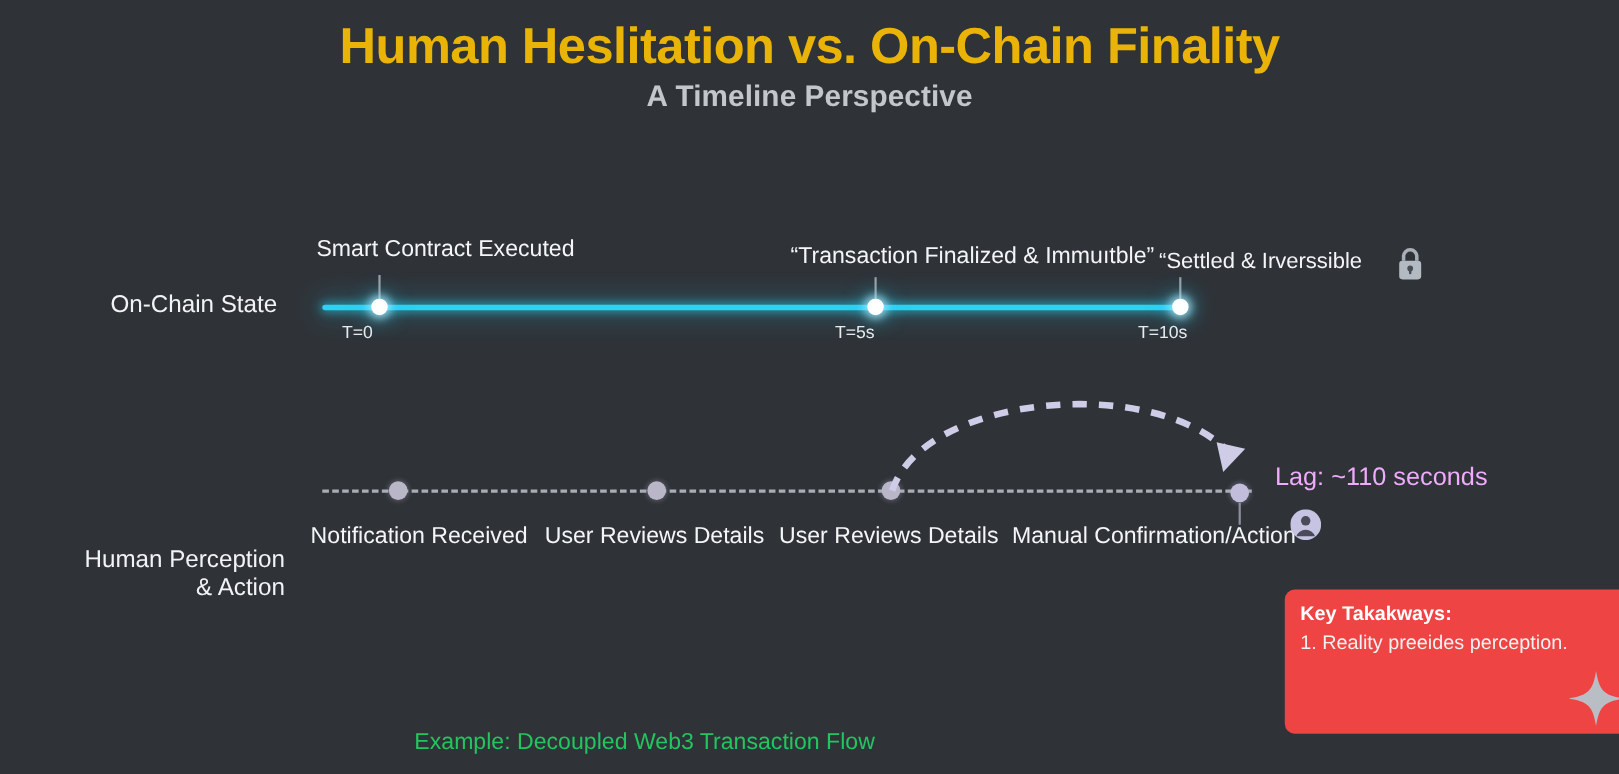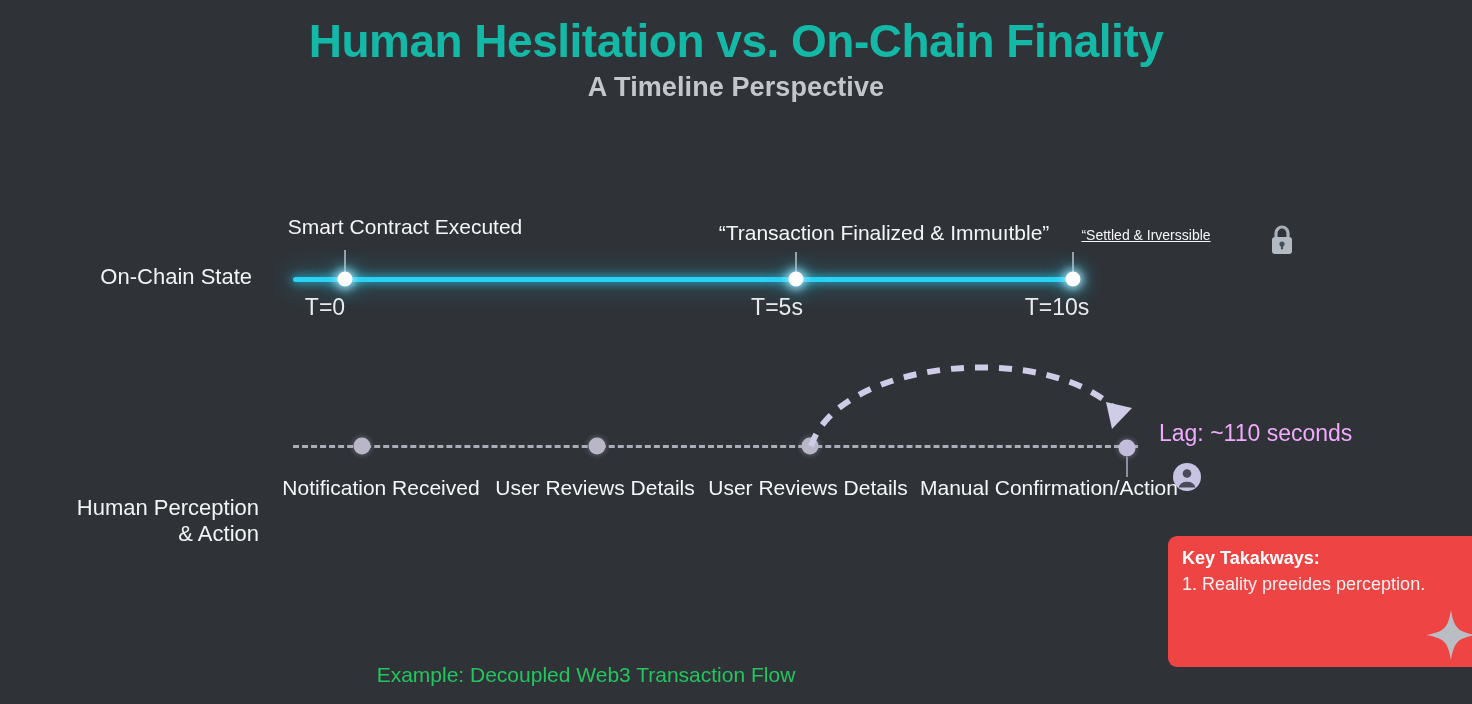--- a/index.html
+++ b/index.html
@@ -21,21 +21,21 @@
   
   #header {
     position: absolute;
     top: 14px; left: 0; width: 1472px;
     text-align: center;
   }
   #title {
     font-size: 46px;
     font-weight: bold;
     letter-spacing: -0.5px;
-    color: #14b8a6;
+    color: #eab308;
     line-height: 1.18;
     text-align: center;
   }
   #subtitle {
     margin-top: 4px;
     font-size: 27px;
     font-weight: 700;
     color: #c3c7cc;
     letter-spacing: 0.1px;
   }
@@ -90,34 +90,34 @@
 
   .tick {
     position: absolute;
     width: 2px;
     background: #9aa0a8;
     transform: translateX(-50%);
   }
 
   .tick-label {
     position: absolute;
-    font-size: 23px;
+    font-size: 16px;
     color: #e8eaed;
     transform: translateX(-50%);
     white-space: nowrap;
   }
 
   .node-caption {
     position: absolute;
     font-size: 21px;
     color: #f4f5f7;
     transform: translateX(-50%);
     white-space: nowrap;
   }
-  .node-caption.ltr-small { font-size: 14px; text-decoration: underline; }
+  .node-caption.ltr-small { font-size: 20px; }
 
   
   #human-line {
     position: absolute;
     left: 293px; top: 445px;
     width: 845px; height: 0;
     border-top: 3px dashed #a9adb5;
   }
 
   

